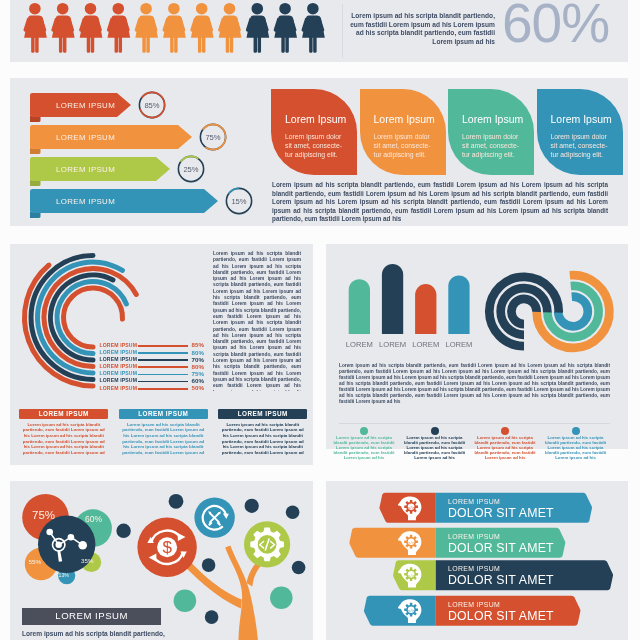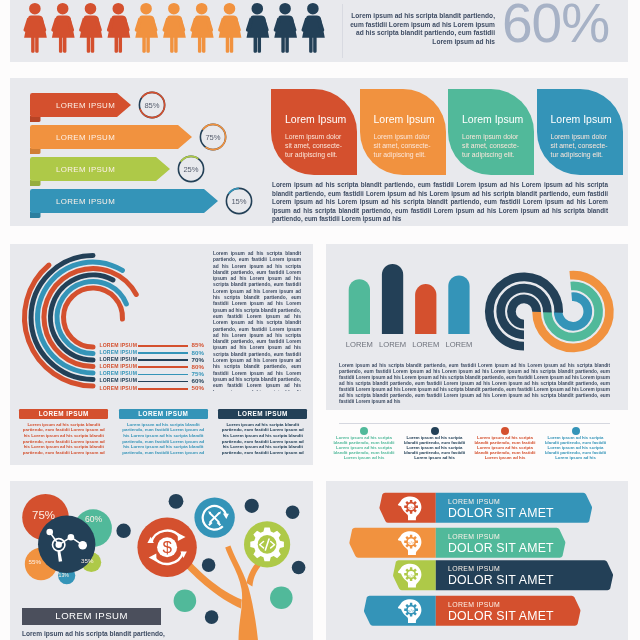--- a/index.html
+++ b/index.html
@@ -202,21 +202,21 @@
   <div class="abs" style="left:203px;top:7px;width:88px;height:140px;overflow:hidden;text-align:justify;font-size:4.8px;line-height:6.3px;color:#3e4c63;font-weight:bold">Lorem ipsum ad his scripta blandit partiendo, eum fastidii Lorem ipsum ad his Lorem ipsum ad his scripta blandit partiendo, eum fastidii Lorem ipsum ad his Lorem ipsum ad his scripta blandit partiendo, eum fastidii Lorem ipsum ad his Lorem ipsum ad his scripta blandit partiendo, eum fastidii Lorem ipsum ad his Lorem ipsum ad his scripta blandit partiendo, eum fastidii Lorem ipsum ad his Lorem ipsum ad his scripta blandit partiendo, eum fastidii Lorem ipsum ad his Lorem ipsum ad his scripta blandit partiendo, eum fastidii Lorem ipsum ad his Lorem ipsum ad his scripta blandit partiendo, eum fastidii Lorem ipsum ad his Lorem ipsum ad his scripta blandit partiendo, eum fastidii Lorem ipsum ad his Lorem ipsum ad his scripta blandit partiendo, eum fastidii Lorem ipsum ad his Lorem ipsum ad his scripta blandit partiendo, eum fastidii Lorem ipsum ad his Lorem ipsum ad his scripta blandit partiendo, eum fastidii Lorem ipsum ad his Lorem ipsum ad his</div>
   <div id="arc-cards">
       <div class="abs" style="left: 9.3px; top: 165px; width: 89px; height: 10px; line-height: 10px; text-align: center; background: rgb(212, 80, 46); color: rgb(255, 255, 255); font-size: 6.4px; font-weight: bold; letter-spacing: 0.45px; border-radius: 1.3px;">LOREM IPSUM</div>
       <div class="abs" style="left: 9.3px; top: 177.5px; width: 89px; height: 34px; overflow: hidden; text-align: center; font-size: 4.4px; line-height: 5.7px; color: rgb(212, 80, 46); font-weight: bold;">Lorem ipsum ad his scripta blandit partiendo, eum fastidii Lorem ipsum ad his Lorem ipsum ad his scripta blandit partiendo, eum fastidii Lorem ipsum ad his Lorem ipsum ad his scripta blandit partiendo, eum fastidii Lorem ipsum ad his Lorem ipsum ad his scripta blandit partiendo, eum fastidii Lorem ipsum ad his</div>
       <div class="abs" style="left: 108.8px; top: 165px; width: 89px; height: 10px; line-height: 10px; text-align: center; background: rgb(52, 148, 184); color: rgb(255, 255, 255); font-size: 6.4px; font-weight: bold; letter-spacing: 0.45px; border-radius: 1.3px;">LOREM IPSUM</div>
       <div class="abs" style="left: 108.8px; top: 177.5px; width: 89px; height: 34px; overflow: hidden; text-align: center; font-size: 4.4px; line-height: 5.7px; color: rgb(52, 148, 184); font-weight: bold;">Lorem ipsum ad his scripta blandit partiendo, eum fastidii Lorem ipsum ad his Lorem ipsum ad his scripta blandit partiendo, eum fastidii Lorem ipsum ad his Lorem ipsum ad his scripta blandit partiendo, eum fastidii Lorem ipsum ad his Lorem ipsum ad his scripta blandit partiendo, eum fastidii Lorem ipsum ad his</div>
       <div class="abs" style="left: 208.3px; top: 165px; width: 89px; height: 10px; line-height: 10px; text-align: center; background: rgb(35, 64, 87); color: rgb(255, 255, 255); font-size: 6.4px; font-weight: bold; letter-spacing: 0.45px; border-radius: 1.3px;">LOREM IPSUM</div>
       <div class="abs" style="left: 208.3px; top: 177.5px; width: 89px; height: 34px; overflow: hidden; text-align: center; font-size: 4.4px; line-height: 5.7px; color: rgb(35, 64, 87); font-weight: bold;">Lorem ipsum ad his scripta blandit partiendo, eum fastidii Lorem ipsum ad his Lorem ipsum ad his scripta blandit partiendo, eum fastidii Lorem ipsum ad his Lorem ipsum ad his scripta blandit partiendo, eum fastidii Lorem ipsum ad his Lorem ipsum ad his scripta blandit partiendo, eum fastidii Lorem ipsum ad his</div>
     </div>
 </div>
-<div class="panel" style="left:326px;top:244px;width:302px;height:166px">
+<div class="panel" style="left:326px;top:244px;width:302px;height:205px">
   <svg id="bars-svg" class="abs" style="left:0;top:0" width="302" height="110" viewBox="0 0 302 110">
       <path d="M22.7 90V45.88809523809524a10.65 10.65 0 0 1 21.3 0V90z" fill="#51b99a"></path>
       <path d="M55.900000000000006 90V30.65a10.65 10.65 0 0 1 21.3 0V90z" fill="#234057"></path>
       <path d="M89.10000000000001 90V50.65a10.65 10.65 0 0 1 21.3 0V90z" fill="#d4502e"></path>
       <path d="M122.30000000000001 90V42.07857142857143a10.65 10.65 0 0 1 21.3 0V90z" fill="#3494b8"></path>
     </svg>
   <div id="bar-labels">
       <div class="abs" style="left: 15.7px; top: 96px; width: 35.3px; text-align: center; font-size: 7.6px; color: rgb(109, 113, 123);">LOREM</div>
       <div class="abs" style="left: 48.9px; top: 96px; width: 35.3px; text-align: center; font-size: 7.6px; color: rgb(109, 113, 123);">LOREM</div>
       <div class="abs" style="left: 82.1px; top: 96px; width: 35.3px; text-align: center; font-size: 7.6px; color: rgb(109, 113, 123);">LOREM</div>

